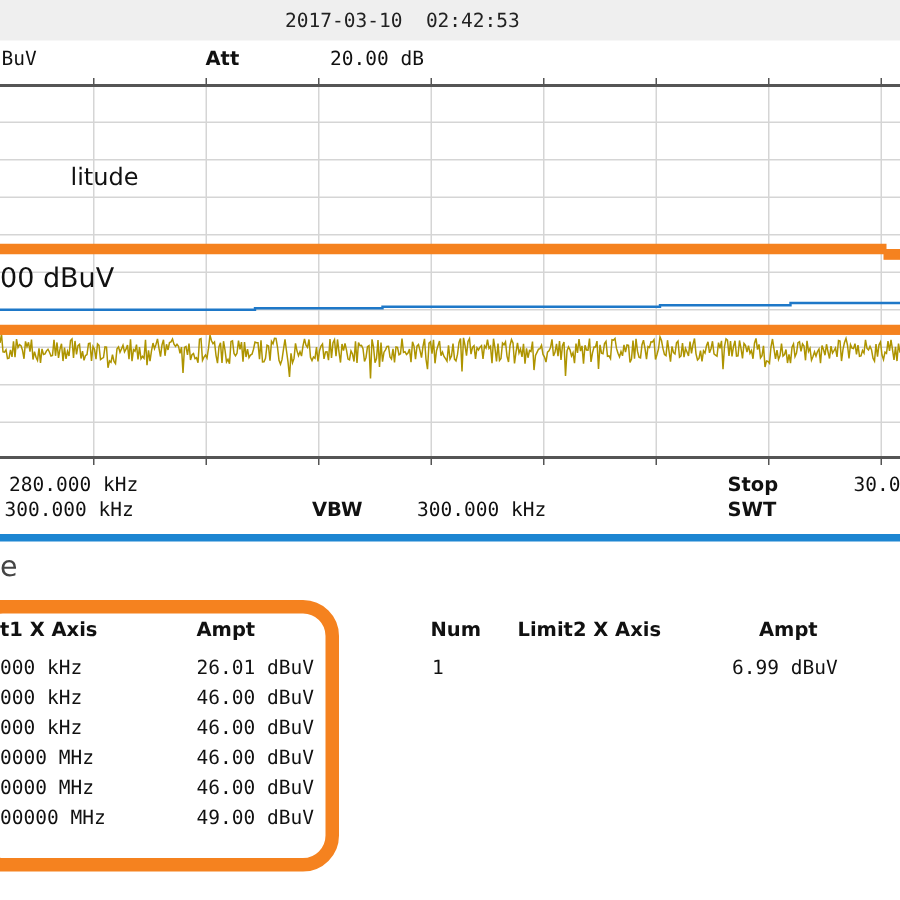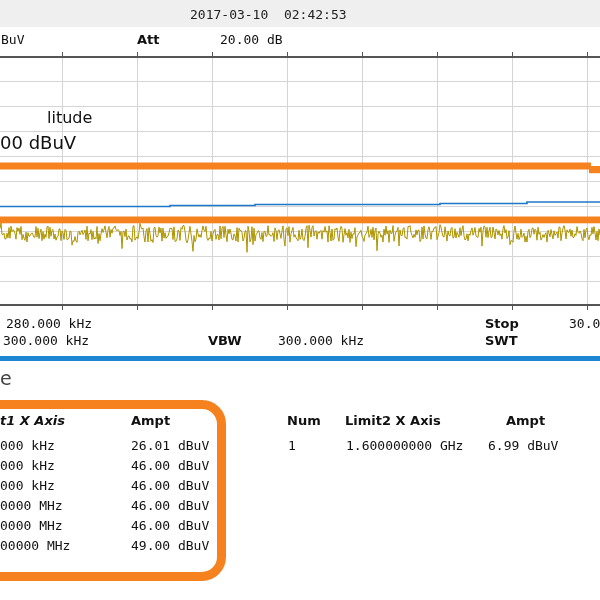--- a/index.html
+++ b/index.html
@@ -8,21 +8,21 @@
   }
   html,body{margin:0;padding:0;}
   body{width:600px;height:600px;background:#fff;color:var(--ink);
        font-family:"DejaVu Sans","Liberation Sans",sans-serif;}
   .stage{position:relative;width:600px;height:600px;overflow:hidden;}
   .abs{position:absolute;white-space:pre;}
   .mono{font-family:"DejaVu Sans Mono","Liberation Mono",monospace;}
   .b{font-weight:bold;}
   .t13{font-size:13px;line-height:13px;}
   .t16{font-size:16px;line-height:16px;}
-  .t18{font-size:18px;line-height:18px;}
+  .t18{font-size:18px;line-height:18px;margin-top:43px;}
   .t19{font-size:19px;line-height:19px;}
   .topbar{position:absolute;left:0;top:0;width:600px;height:27px;background:var(--bar-bg);}
   .callout-text{color:var(--orange);font-weight:bold;letter-spacing:1px;font-size:18px;line-height:18px;}
   .callout-box{position:absolute;left:-22px;top:400px;width:248px;height:181px;
                border:9px solid var(--orange);border-radius:24px;box-sizing:border-box;background:transparent;}
   .divider{position:absolute;left:0;top:356px;width:600px;height:5px;background:var(--blue-bar);}
   .gridline{position:absolute;background:var(--grid);}
   .gridborder{position:absolute;left:0;width:600px;height:2px;background:var(--grid-dark);}
   .tick{position:absolute;width:1px;height:4px;background:var(--grid-dark);}
   svg{position:absolute;left:0;top:0;pointer-events:none;}
@@ -96,37 +96,36 @@
   <span class="abs b t13" style="left:208px;top:334px;">VBW</span>
   <span class="abs mono t13" style="left:278px;top:334px;">300.000 kHz</span>
   <span class="abs b t13" style="left:485px;top:334px;">SWT</span>
 
   <div class="divider"></div>
 
   <span class="abs t19" style="left:0px;top:369px;color:#444;">e</span>
 
   <div class="callout-box"></div>
 
-  <span class="abs b t13" style="left:0px;top:414px;font-style:italic;">t1 X Axis</span>
+  <span class="abs b t13" style="left:0px;top:414px;">t1 X Axis</span>
   <span class="abs b t13" style="left:131px;top:414px;">Ampt</span>
 
   <span class="abs mono t13" style="left:0px;top:439px;">000 kHz</span>
   <span class="abs mono t13" style="left:131px;top:439px;">26.01 dBuV</span>
   <span class="abs mono t13" style="left:0px;top:459px;">000 kHz</span>
   <span class="abs mono t13" style="left:131px;top:459px;">46.00 dBuV</span>
   <span class="abs mono t13" style="left:0px;top:479px;">000 kHz</span>
   <span class="abs mono t13" style="left:131px;top:479px;">46.00 dBuV</span>
   <span class="abs mono t13" style="left:0px;top:499px;">0000 MHz</span>
   <span class="abs mono t13" style="left:131px;top:499px;">46.00 dBuV</span>
   <span class="abs mono t13" style="left:0px;top:519px;">0000 MHz</span>
   <span class="abs mono t13" style="left:131px;top:519px;">46.00 dBuV</span>
   <span class="abs mono t13" style="left:0px;top:539px;">00000 MHz</span>
   <span class="abs mono t13" style="left:131px;top:539px;">49.00 dBuV</span>
 
   <span class="abs b t13" style="left:287px;top:414px;">Num</span>
   <span class="abs b t13" style="left:345px;top:414px;">Limit2 X Axis</span>
   <span class="abs b t13" style="left:506px;top:414px;">Ampt</span>
 
   <span class="abs mono t13" style="left:288px;top:439px;">1</span>
-  <span class="abs mono t13" style="left:346px;top:439px;">1.600000000 GHz</span>
   <span class="abs mono t13" style="left:488px;top:439px;">6.99 dBuV</span>
 
 </div>
 
 </body></html>

